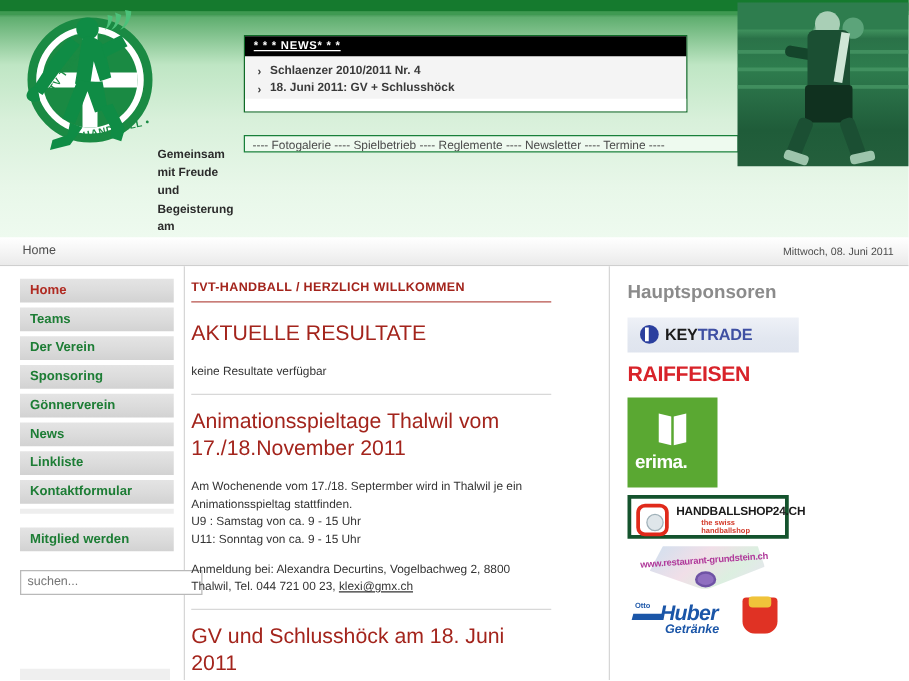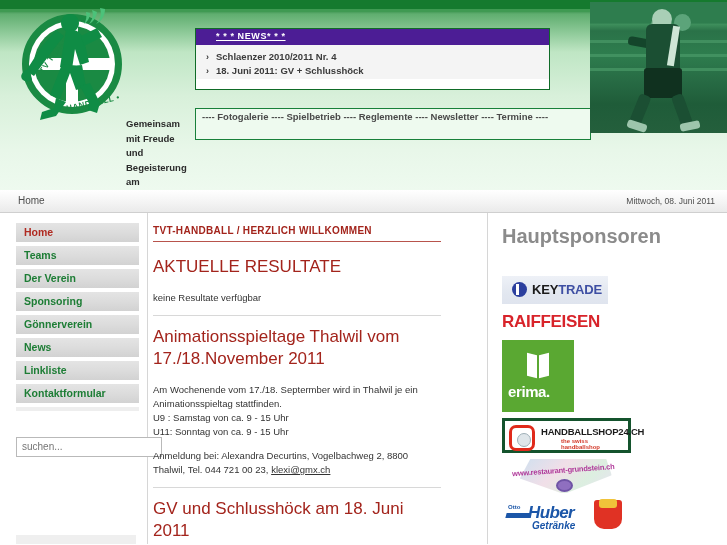--- a/index.html
+++ b/index.html
@@ -84,45 +84,45 @@
   }
 
   
   .news-box {
     position:absolute; left:195px; top:28px;
     width:355px; height:62px;
     background:#f4f4f4;
     border:1px solid #0f6b27;
   }
   .news-head {
-    height:16px; background:#4c1d95;
+    height:16px; background:#000000;
     color:#ffffff; font-size:9px; font-weight:bold;
-    padding: 2px 0 0 20px; letter-spacing:0.6px;
+    padding: 2px 0 0 7px; letter-spacing:0.6px;
   }
   .news-head span { text-decoration: underline; }
   .news-list { padding:5px 0 0 10px; }
   .news-item {
     font-size:9.5px; color:#3a3a3a; font-weight:bold;
     line-height:14px; padding-left:10px; position:relative;
   }
   .news-item .bullet {
     position:absolute; left:0px; top:0px; color:#3a3a3a; font-size:9px;
   }
   .news-foot {
     position:absolute; left:0; bottom:0; width:100%; height:10px;
     background:#ffffff;
   }
 
   
   .topnav {
     position:absolute; left:195px; top:108px;
-    width:396px; height:32px;
+    width:396px; height:14px;
     background:#eefaef;
     border:1px solid #18803a;
-    font-size:9.5px; font-weight:bold; color:#4a4a4a;
+    font-size:9.5px; font-weight:normal; color:#4a4a4a;
     line-height:16px; padding-left:6px;
     white-space:nowrap; overflow:hidden;
   }
   .topnav .seg { color:#4a4a4a; }
 
   
   .photo {
     position:absolute; left:590px; top:2px;
     width:137px; height:131px;
     background:
@@ -232,28 +232,28 @@
   .body-sm { font-size:9.5px; color:#333; line-height:14px; margin:0 0 10px 0; }
   .rule { height:1px; background:#d8d8d8; margin:6px 0 10px 0; }
   .link-inline { color:#333; text-decoration:underline; }
 
   .col-right {
     position:absolute; left:487px; top:0; width:240px; height:331px;
     border-left:1px solid #d6d6d6;
     padding:12px 0 0 14px;
   }
   .sponsor-title {
-    font-size:20px; color:#8b8b8b; font-weight:bold;
-    margin-bottom:28px;
+    font-size:15px; color:#8b8b8b; font-weight:bold;
+    margin-bottom:12px;
   }
   .sp-box { margin-bottom:6px; }
 
   
   .sp-keytrade {
-    width:106px; height:28px;
+    width:137px; height:28px;
     background: linear-gradient(to bottom,#eef1f7 0%,#e2e7f0 60%,#dfe4ee 100%);
     position:relative;
   }
   .kt-mark {
     position:absolute; left:10px; top:6px; width:15px; height:15px;
     border-radius:50%; background:#2b3f9e;
   }
   .kt-mark:after{
     content:""; position:absolute; left:4px; top:2px; width:3px; height:11px;
     background:#fff;
@@ -461,20 +461,23 @@
       <div class="menu-item">
         <span>Linkliste</span>
       </div>
       <div class="menu-item">
         <span>Kontaktformular</span>
       </div>
 
       <div class="menu-sep"></div>
       <div class="menu-gap"></div>
 
+      <div class="menu-item">
+        <span>Mitglied werden</span>
+      </div>
 
       <div class="search-wrap">
         <input class="search-input" type="text" placeholder="suchen..." style="">
       </div>
 
       <div class="bottom-ghost"></div>
     </div>
 
     <div class="col-main">
       <div class="page-kicker">TVT-HANDBALL / HERZLICH WILLKOMMEN</div>

